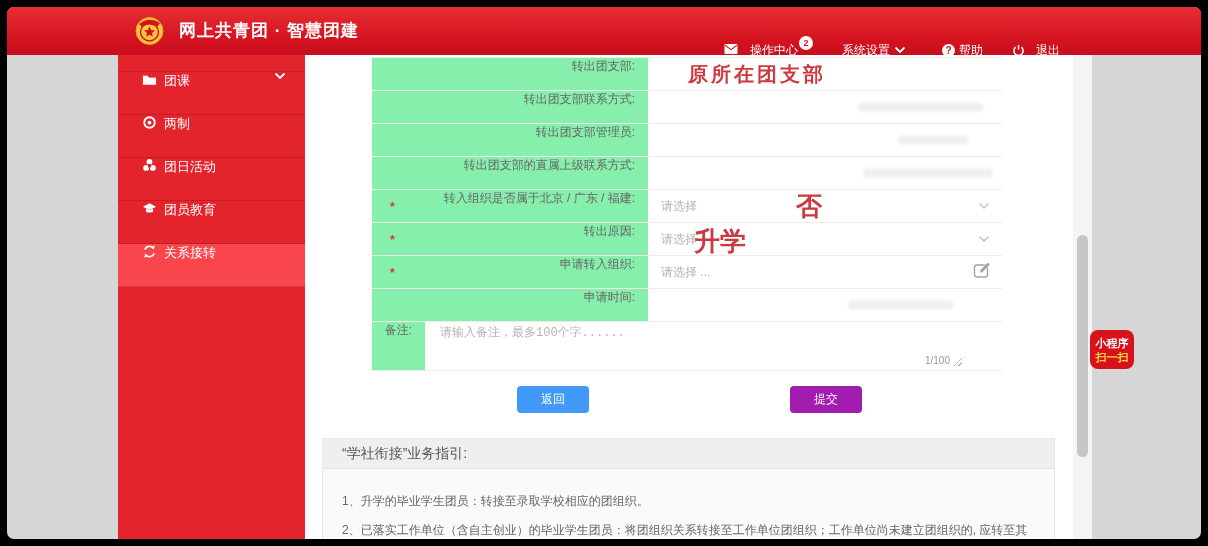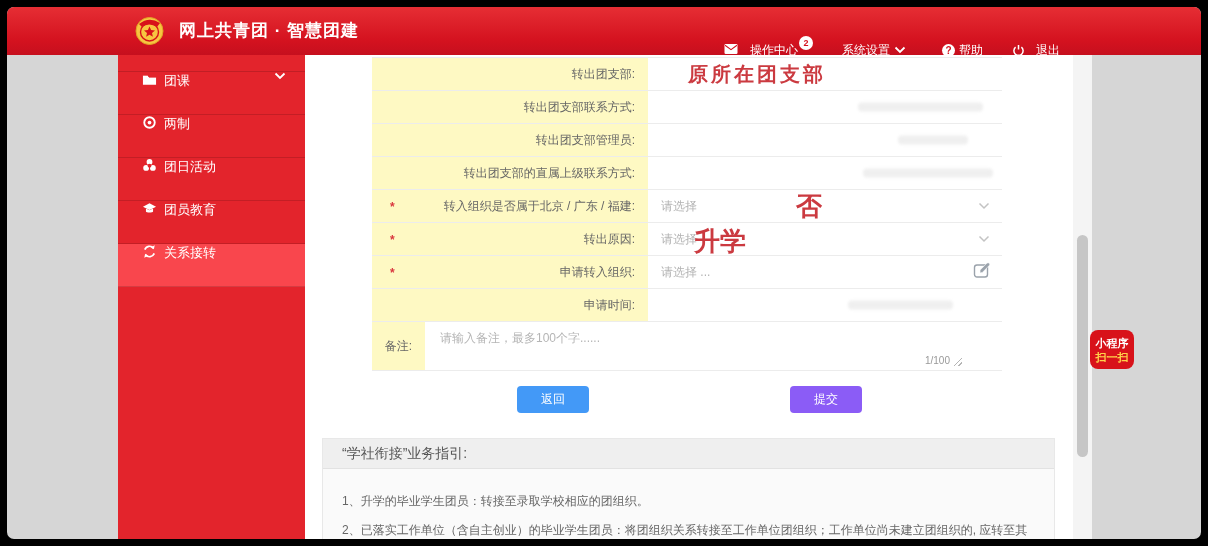--- a/index.html
+++ b/index.html
@@ -26,39 +26,39 @@
   .sitem.active{background:#f9464d;}
   .icn{width:15px;height:15px;margin-right:7px;flex:0 0 auto;display:inline-flex;}
   .schev{margin-left:auto;}
 
   
   .main{position:absolute;left:298px;top:48px;width:768px;bottom:0;background:#fff;overflow:hidden;z-index:4;}
 
   .ftable{position:absolute;left:67px;top:2px;width:630px;border-top:1px solid #ececec;}
   .frow{display:flex;height:33px;}
   .frow.tall{height:49px;}
-  .flabel{width:276px;background:#fef9c3;border-bottom:1px solid #ececec;display:flex;align-items:center;justify-content:flex-end;padding-right:13px;box-sizing:border-box;color:#666;font-size:12px;position:relative;}
+  .flabel{width:276px;background:#86efac;border-bottom:1px solid #ececec;display:flex;justify-content:flex-end;padding-right:13px;box-sizing:border-box;color:#666;font-size:12px;position:relative;}
   .req{position:absolute;left:18px;top:50%;transform:translateY(-46%);color:#d9363e;font-size:12px;font-weight:bold;}
   .fvalue{flex:1;border-bottom:1px solid #ececec;position:relative;display:flex;align-items:center;padding-left:13px;box-sizing:border-box;font-size:12px;color:#b3b3b3;background:#fff;}
   .fvalue.ta{align-items:flex-start;}
   .chevgray{position:absolute;right:12px;top:50%;transform:translateY(-50%);}
   .editic{position:absolute;right:10px;top:50%;transform:translateY(-50%);}
   .smudge{position:absolute;top:50%;transform:translateY(-50%);height:9px;border-radius:4px;background:#efefef;filter:blur(1.5px);}
   .ann{position:absolute;color:#cb3a40;font-weight:bold;white-space:nowrap;z-index:2;}
   .ann-branch{left:40px;top:3px;font-size:20px;letter-spacing:3px;}
   .ann-no{left:148px;top:-1px;font-size:26px;}
   .ann-reason{left:46px;top:1px;font-size:26px;}
-  textarea.remarks{border:none;outline:none;resize:none;background:transparent;width:560px;height:30px;margin-top:6px;font-size:12px;color:#666;font-family:Liberation Sans, sans-serif;}
+  textarea.remarks{border:none;outline:none;resize:none;background:transparent;width:560px;height:30px;margin-top:0;font-size:12px;color:#666;font-family:Liberation Mono, monospace;}
   textarea.remarks::placeholder{color:#b5b5b5;}
   .counter{position:absolute;right:52px;bottom:4px;font-size:10px;color:#999;}
   .rhandle{position:absolute;right:40px;bottom:4px;width:9px;height:9px;background:repeating-linear-gradient(-45deg,transparent 0 2px,#b5b5b5 2px 3px);clip-path:polygon(100% 0,100% 100%,0 100%);}
 
   .btn{position:absolute;top:331px;width:72px;height:27px;border:none;border-radius:4px;color:#fff;font-size:12px;cursor:pointer;font-family:inherit;}
   .btn-back{left:212px;background:#4399f7;}
-  .btn-submit{left:485px;background:#8b5cf6;}
+  .btn-submit{left:485px;background:#a21caf;}
 
   .guide{position:absolute;left:17px;top:383px;width:733px;height:170px;background:#fafafa;border:1px solid #e8e8e8;box-sizing:border-box;}
   .guide-h{height:29px;line-height:29px;background:#efefef;border-bottom:1px solid #e2e2e2;padding-left:19px;font-size:14px;color:#555;}
   .guide-b{padding:22px 26px 0 19px;font-size:12px;color:#666;}
   .guide-b p{margin:0 0 9px;line-height:20px;}
 
   
   .vtrack{position:absolute;left:1066px;top:48px;width:19px;bottom:0;background:#f4f4f4;z-index:5;}
   .vthumb{position:absolute;left:4px;top:180px;width:11px;height:222px;background:#c6c6c6;border-radius:6px;cursor:pointer;}
   .minibadge{position:absolute;left:1083px;top:323px;width:44px;height:39px;background:#d8121a;border-radius:8px;display:flex;flex-direction:column;align-items:center;justify-content:center;z-index:7;font-size:11px;font-weight:bold;line-height:14px;cursor:pointer;}

